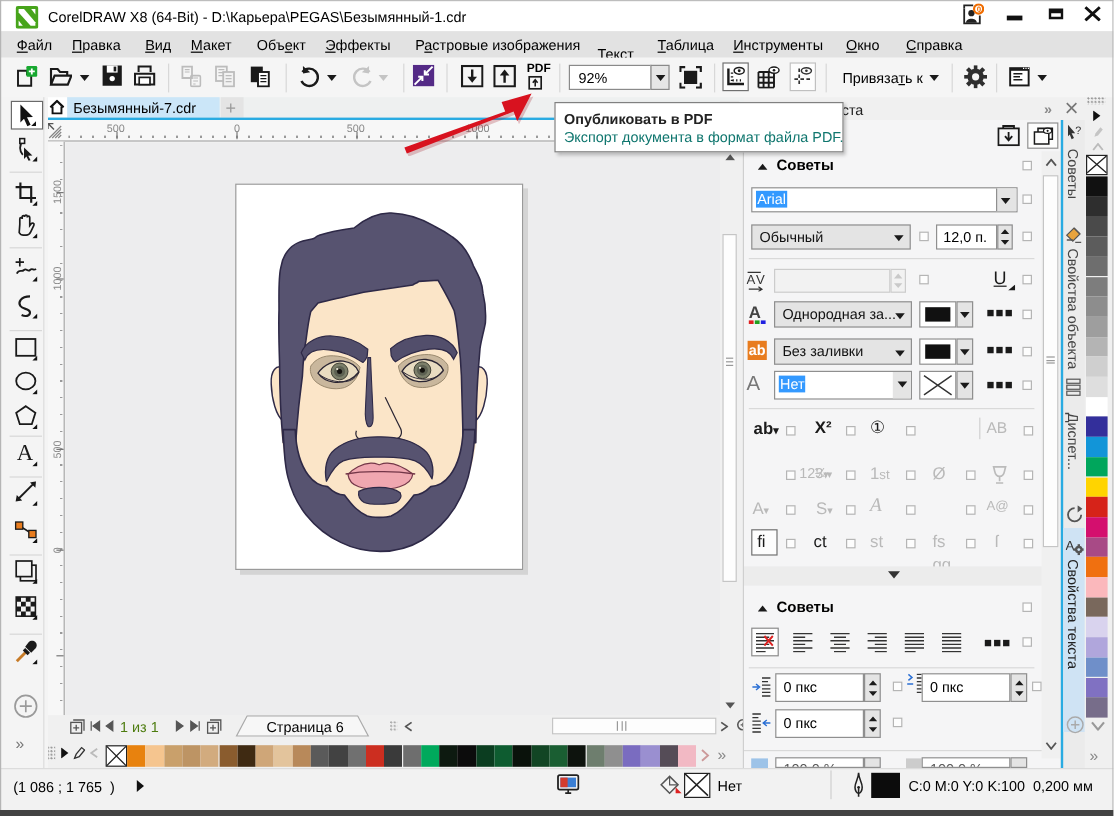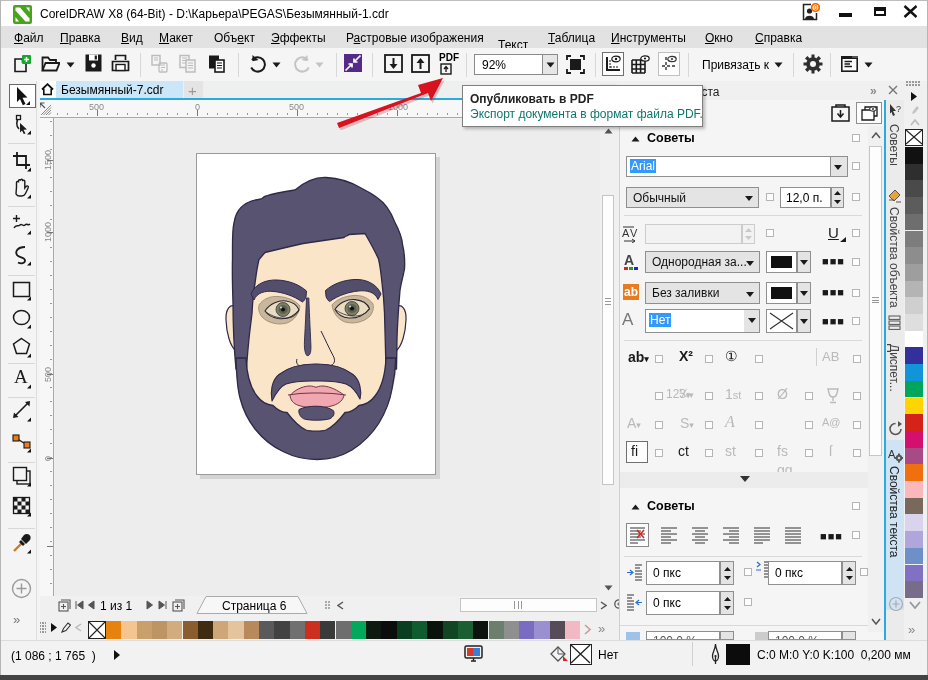--- a/index.html
+++ b/index.html
@@ -331,21 +331,21 @@
       <rect x="1" y="3" width="9" height="9" fill="none" stroke="#555" stroke-width="1.1"></rect>
       <path d="M3 1 H12 V10" fill="none" stroke="#555" stroke-width="1.1"></path>
       <path d="M5.5 5 V10 M3 7.5 H8" stroke="#555" stroke-width="1.1"></path>
     </svg>
 <svg class="abs" style="left:74px;top:600px;" width="10" height="10" viewBox="0 0 10 10">
       <path d="M2 1 V9 M9 1 L3.5 5 L9 9 Z" fill="#555" stroke="#555"></path>
     </svg>
 <svg class="abs" style="left:87px;top:600px;" width="8" height="10" viewBox="0 0 8 10">
       <path d="M7 1 L1.5 5 L7 9 Z" fill="#555" stroke="#555"></path>
     </svg>
-<div class="abs" style="left:100px;top:599px;font-size:12px;color:#000000;">1 из 1</div>
+<div class="abs" style="left:100px;top:599px;font-size:12px;color:#4d7c0f;">1 из 1</div>
 <svg class="abs" style="left:146px;top:600px;" width="8" height="10" viewBox="0 0 8 10">
       <path d="M1 1 L6.5 5 L1 9 Z" fill="#555" stroke="#555"></path>
     </svg>
 <svg class="abs" style="left:158px;top:600px;" width="10" height="10" viewBox="0 0 10 10">
       <path d="M8 1 V9 M1 1 L6.5 5 L1 9 Z" fill="#555" stroke="#555"></path>
     </svg>
 <svg class="abs" style="left:172px;top:599px;" width="13" height="13" viewBox="0 0 13 13">
       <rect x="1" y="3" width="9" height="9" fill="none" stroke="#555" stroke-width="1.1"></rect>
       <path d="M3 1 H12 V10" fill="none" stroke="#555" stroke-width="1.1"></path>
       <path d="M5.5 5 V10 M3 7.5 H8" stroke="#555" stroke-width="1.1"></path>

